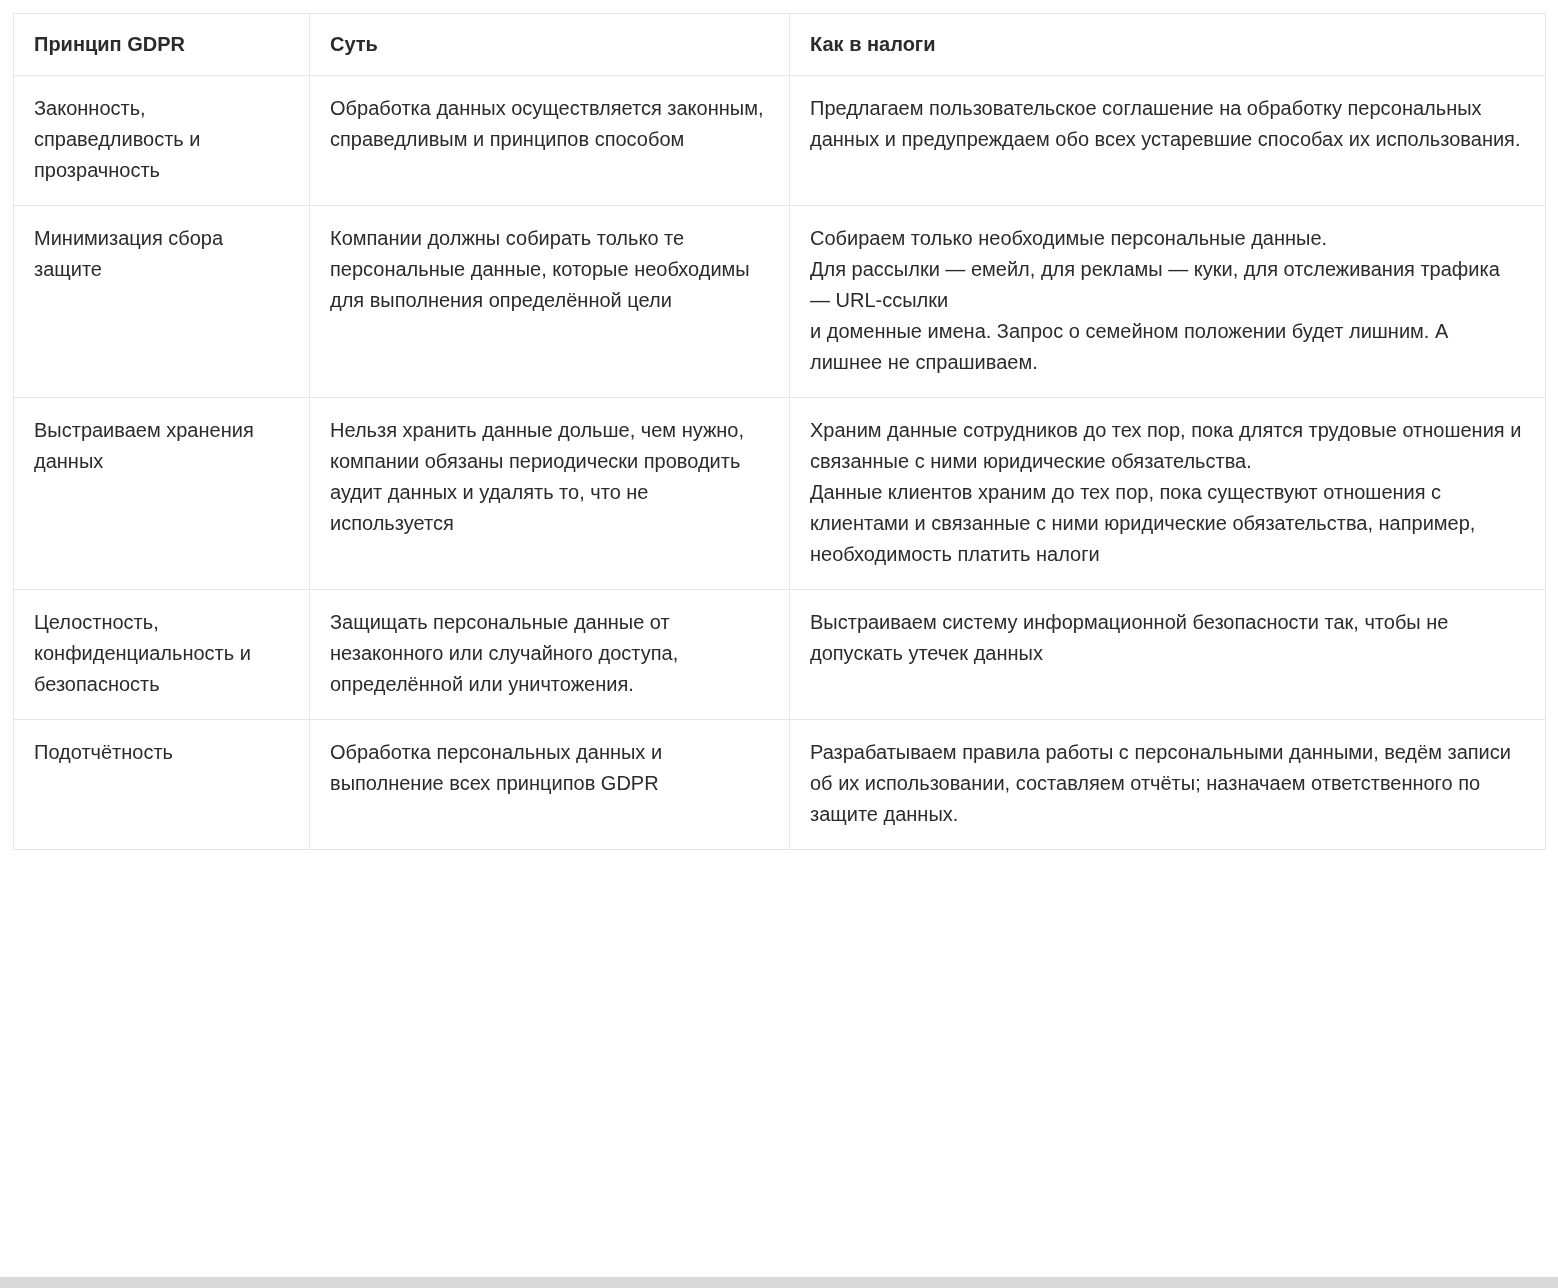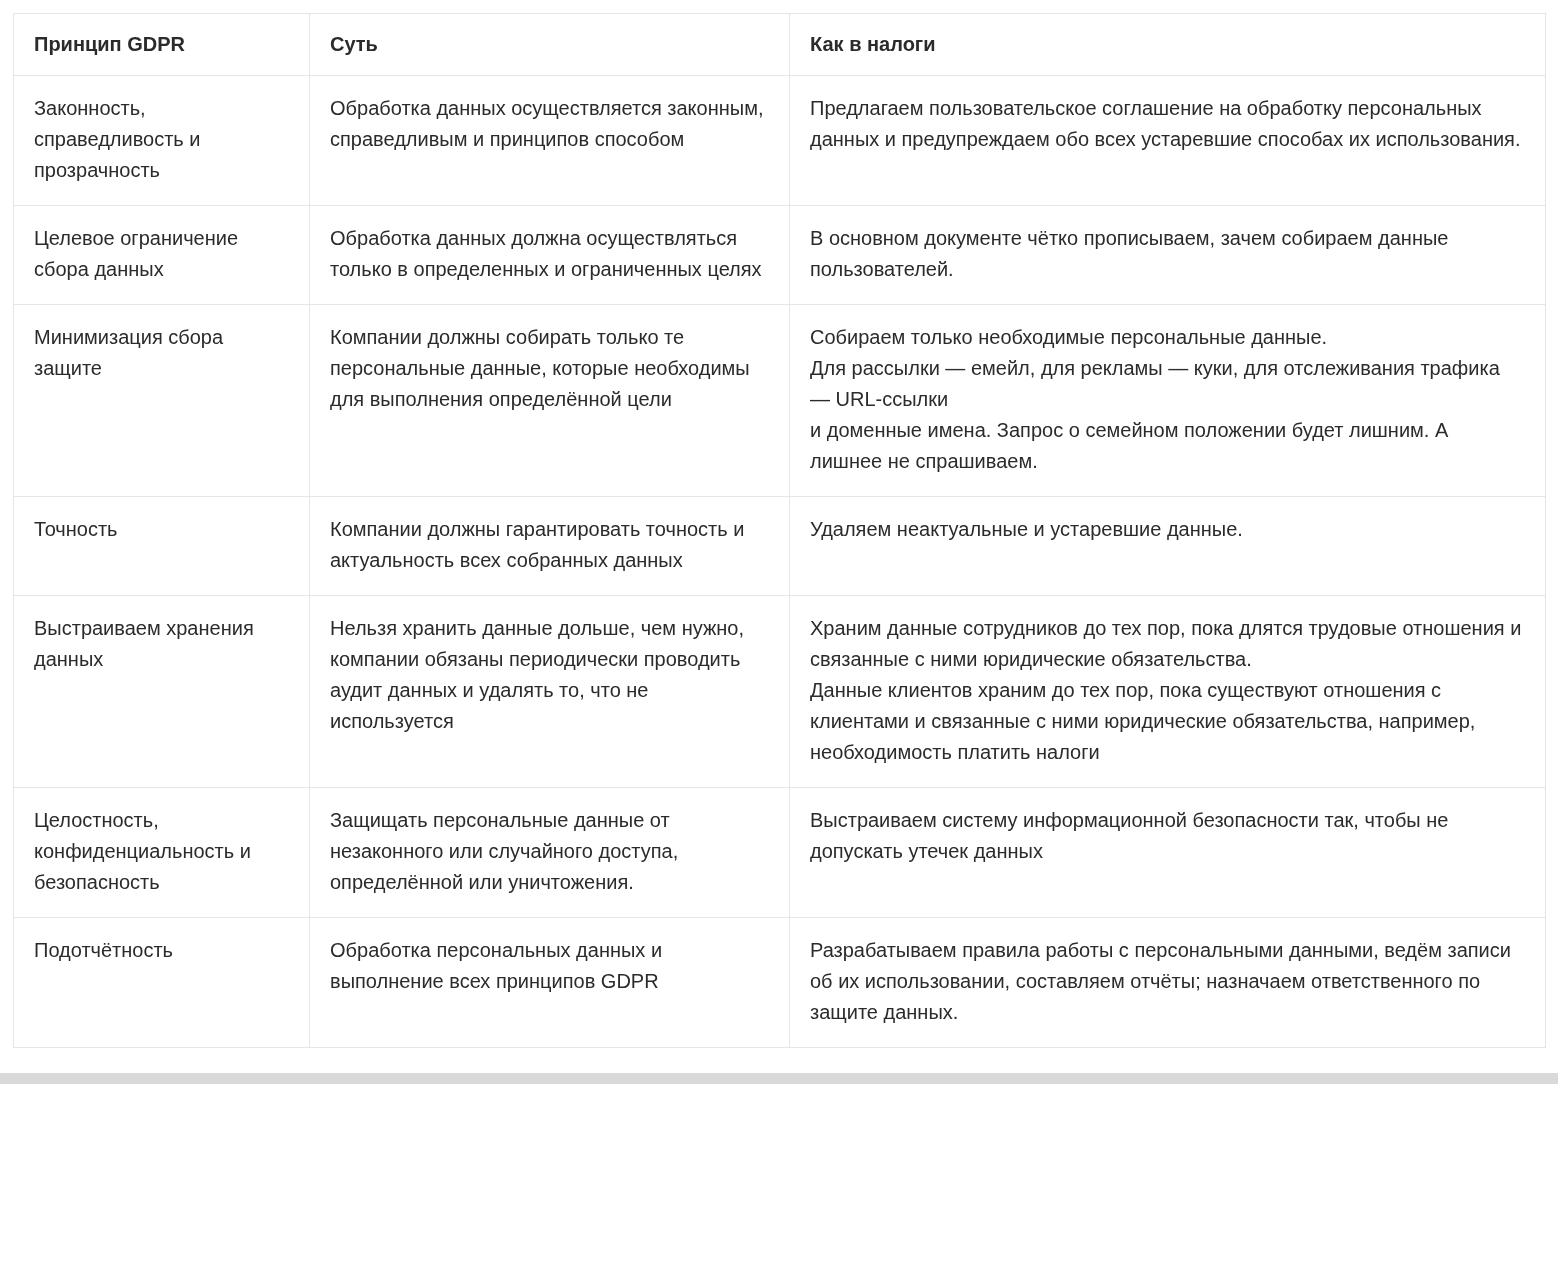--- a/index.html
+++ b/index.html
@@ -4,21 +4,21 @@
 <style>
   html, body {
     margin: 0;
     padding: 0;
     background: #ffffff;
     font-family: "Liberation Sans", "DejaVu Sans", sans-serif;
     color: #2b2b2b;
   }
   .page {
     width: 1558px;
-    height: 1084px;
+    height: 1288px;
     position: relative;
     background: #ffffff;
     overflow: hidden;
     box-sizing: border-box;
   }
   .table-wrap {
     position: absolute;
     left: 13px;
     top: 13px;
     width: 1532px;
@@ -76,35 +76,25 @@
           <th>Как в налоги</th>
         </tr>
       </thead>
       <tbody>
           <tr>
             <td>Законность, справедливость и прозрачность</td>
             <td>Обработка данных осуществляется законным, справедливым и принципов способом</td>
             <td>Предлагаем пользовательское соглашение на обработку персональных данных и предупреждаем обо всех устаревшие способах их использования.</td>
           </tr>
           <tr>
-            <td>Целевое ограничение сбора данных</td>
-            <td>Обработка данных должна осуществляться только в определенных и ограниченных целях</td>
-            <td>В основном документе чётко прописываем, зачем собираем данные пользователей.</td>
-          </tr>
-          <tr>
             <td>Минимизация сбора защите</td>
             <td>Компании должны собирать только те персональные данные, которые необходимы для выполнения определённой цели</td>
             <td>Собираем только необходимые персональные данные.
 Для рассылки — емейл, для рекламы — куки, для отслеживания трафика — URL-ссылки
 и доменные имена. Запрос о семейном положении будет лишним. А лишнее не спрашиваем.</td>
-          </tr>
-          <tr>
-            <td>Точность</td>
-            <td>Компании должны гарантировать точность и актуальность всех собранных данных</td>
-            <td>Удаляем неактуальные и устаревшие данные.</td>
           </tr>
           <tr>
             <td>Выстраиваем хранения данных</td>
             <td>Нельзя хранить данные дольше, чем нужно, компании обязаны периодически проводить аудит данных и удалять то, что не используется</td>
             <td>Храним данные сотрудников до тех пор, пока длятся трудовые отношения и связанные с ними юридические обязательства.
 Данные клиентов храним до тех пор, пока существуют отношения с клиентами и связанные с ними юридические обязательства, например, необходимость платить налоги</td>
           </tr>
           <tr>
             <td>Целостность, конфиденциальность и безопасность</td>
             <td>Защищать персональные данные от незаконного или случайного доступа, определённой или уничтожения.</td>

